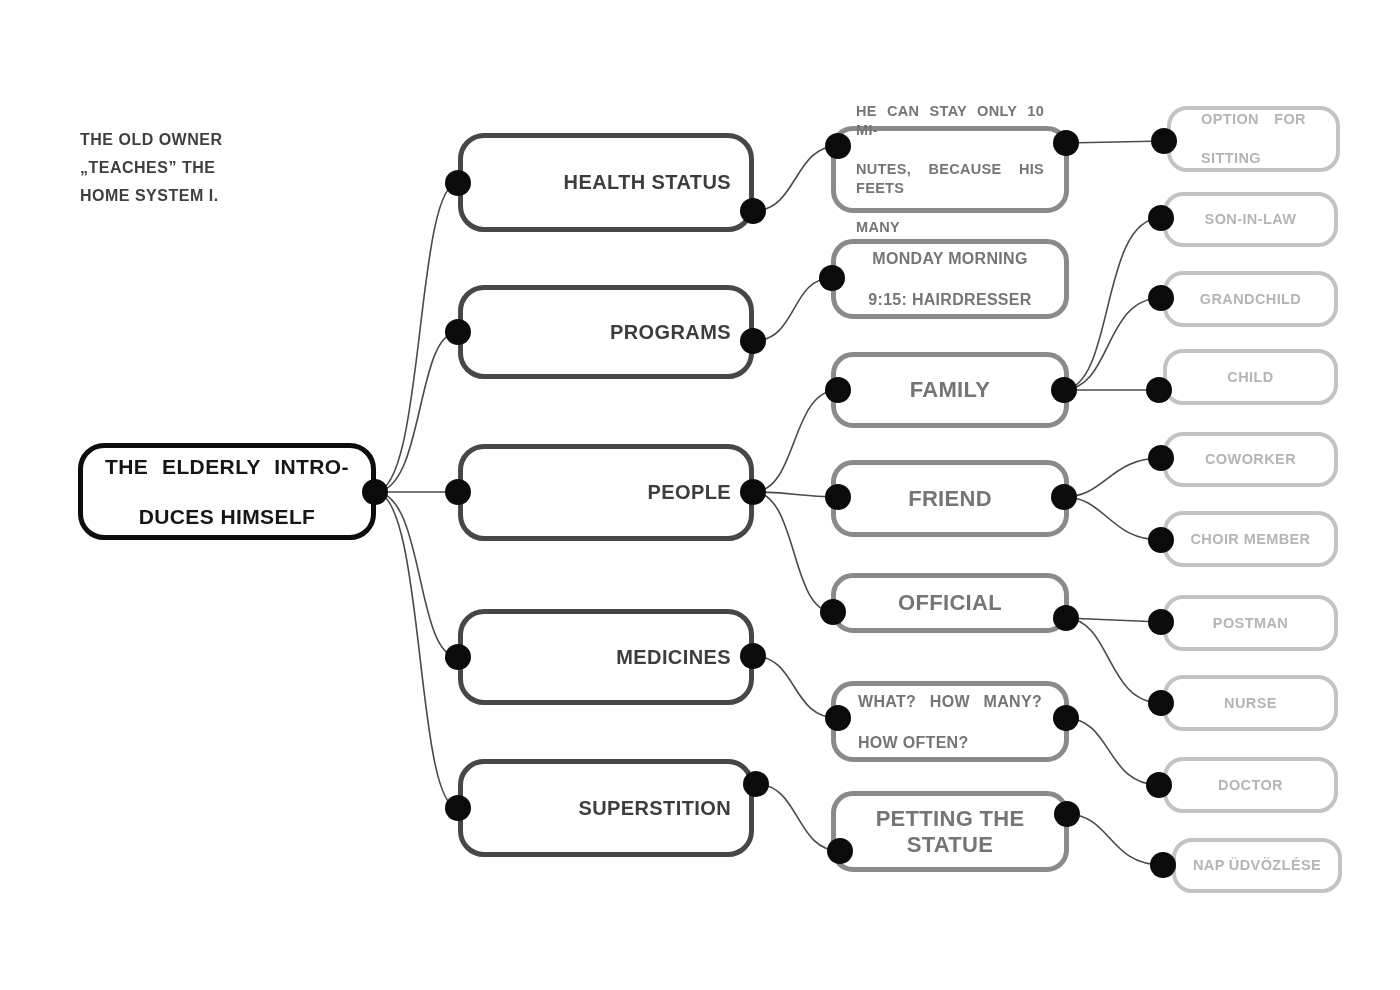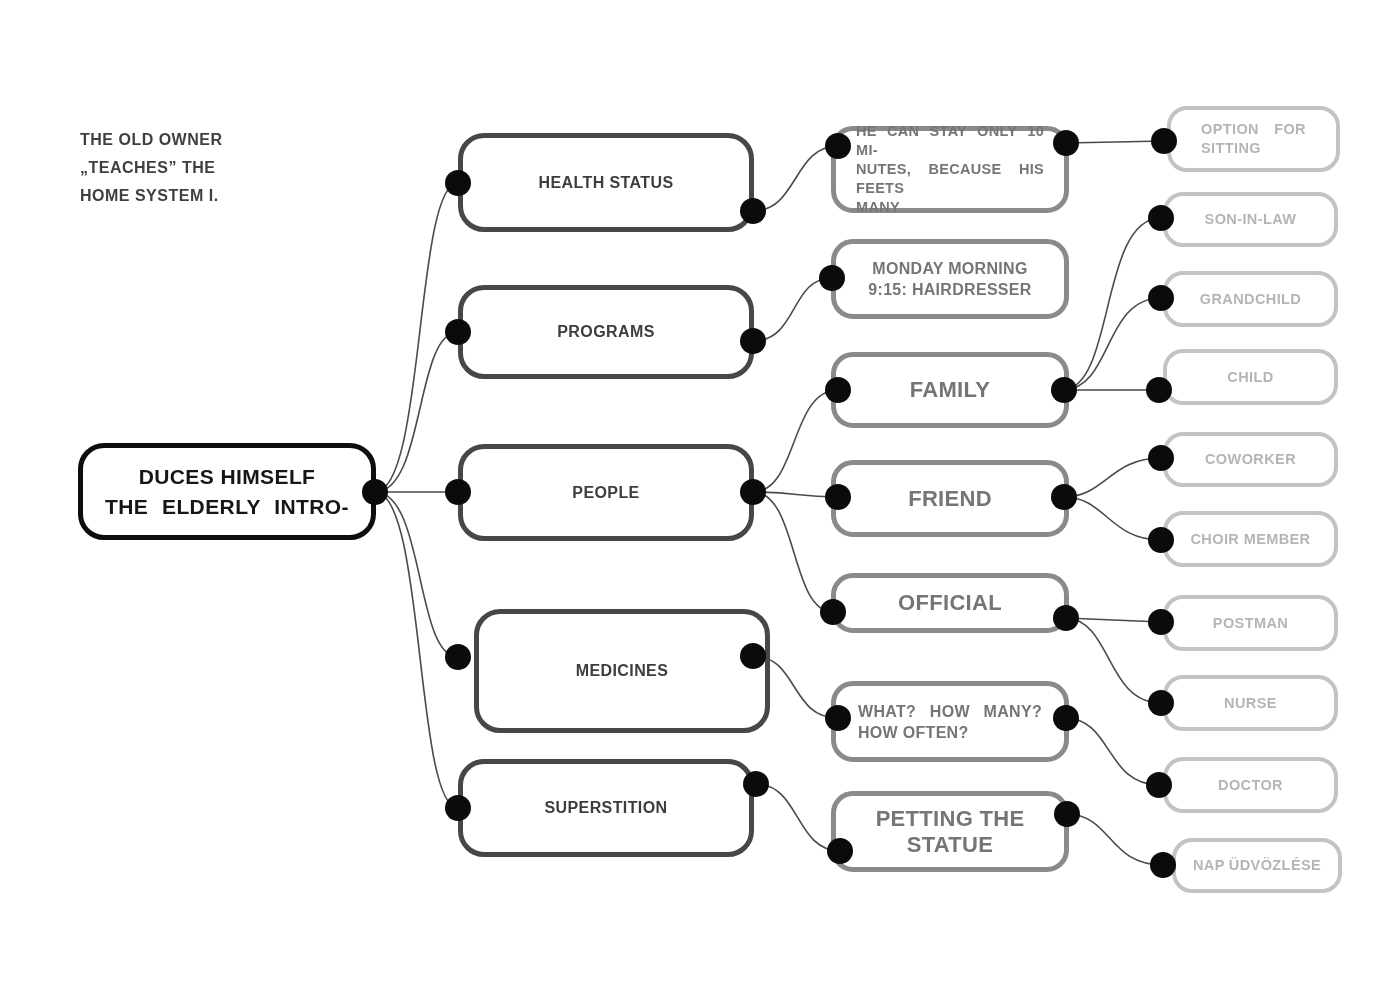--- a/index.html
+++ b/index.html
@@ -14,32 +14,33 @@
   #page-title{
     position:absolute;left:80px;top:126px;width:320px;
     font-size:16px;font-weight:bold;line-height:28px;
     letter-spacing:.5px;color:var(--title-text,#3f3f3f);
   }
   #page-title .ln{display:block;}
   
   .node{
     position:absolute;box-sizing:border-box;background:#fff;
     display:flex;flex-direction:column;align-items:center;justify-content:center;
-    font-weight:bold;text-align:center;
+    font-weight:bold;text-align:center;gap:20px;
   }
   .node .ln{display:block;width:100%;}
   .root-node{
     border:5px solid var(--root-border,#111);border-radius:26px;
     color:var(--root-text,#161616);font-size:21px;line-height:30px;
     letter-spacing:.4px;padding:0 22px;
   }
   .l1{
     border:5px solid var(--level1-border,#4a4a4a);border-radius:26px;
-    color:var(--level1-text,#3d3d3d);font-size:16px;letter-spacing:.4px;
+    color:var(--level1-text,#3d3d3d);font-size:20px;letter-spacing:.4px;
     padding:16px 18px;
+    text-align:right;
   }
   .l2{
     border:5px solid var(--level2-border,#8a8a8a);border-radius:22px;
     color:var(--level2-text,#757575);font-size:22px;letter-spacing:.3px;
     padding:0 18px;
   }
   .l2.small{font-size:14.5px;line-height:19px;}
   .l2.med{font-size:16px;line-height:21px;}
   .l3{
     border:4px solid var(--level3-border,#c3c3c3);border-radius:20px;
@@ -59,34 +60,34 @@
 
 <div id="stage">
 
   <div id="page-title">
     <span class="ln">THE OLD OWNER</span>
     <span class="ln">„TEACHES” THE</span>
     <span class="ln">HOME SYSTEM I.</span>
   </div>
 
   <div class="node root-node" style="left:78px;top:443px;width:298px;height:97px">
+    <span class="ln j">THE ELDERLY INTRO-</span>
     <span class="ln">DUCES HIMSELF</span>
-    <span class="ln j">THE ELDERLY INTRO-</span>
   </div>
 
   <div class="node l1" style="left:458px;top:133px;width:296px;height:99px">
     <span class="ln">HEALTH STATUS</span>
   </div>
   <div class="node l1" style="left:458px;top:285px;width:296px;height:94px">
     <span class="ln">PROGRAMS</span>
   </div>
   <div class="node l1" style="left:458px;top:444px;width:296px;height:97px">
     <span class="ln">PEOPLE</span>
   </div>
-  <div class="node l1" style="left:474px;top:609px;width:296px;height:124px">
+  <div class="node l1" style="left:458px;top:609px;width:296px;height:96px">
     <span class="ln">MEDICINES</span>
   </div>
   <div class="node l1" style="left:458px;top:759px;width:296px;height:98px">
     <span class="ln">SUPERSTITION</span>
   </div>
 
   <div class="node l2 small left-text" style="left:831px;top:126px;width:238px;height:87px;padding:0 20px">
     <span class="ln j">HE CAN STAY ONLY 10 MI-</span>
     <span class="ln j">NUTES, BECAUSE HIS FEETS</span>
     <span class="ln">MANY</span>

